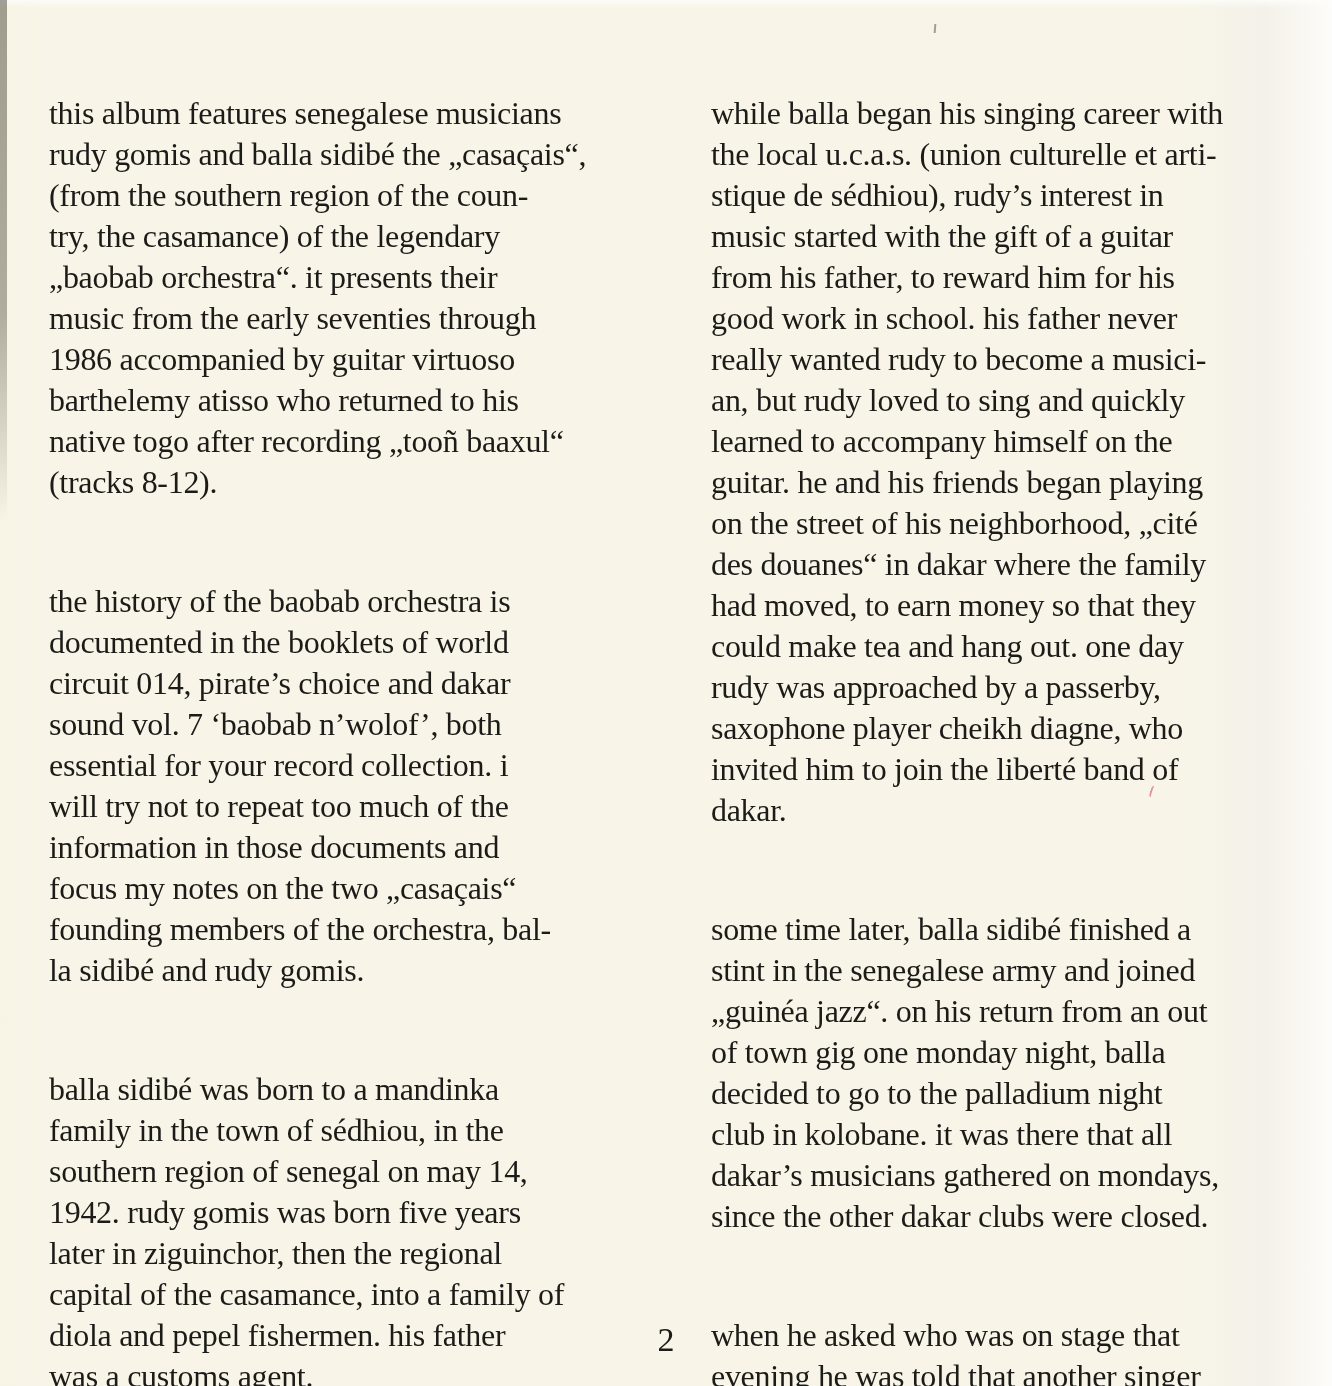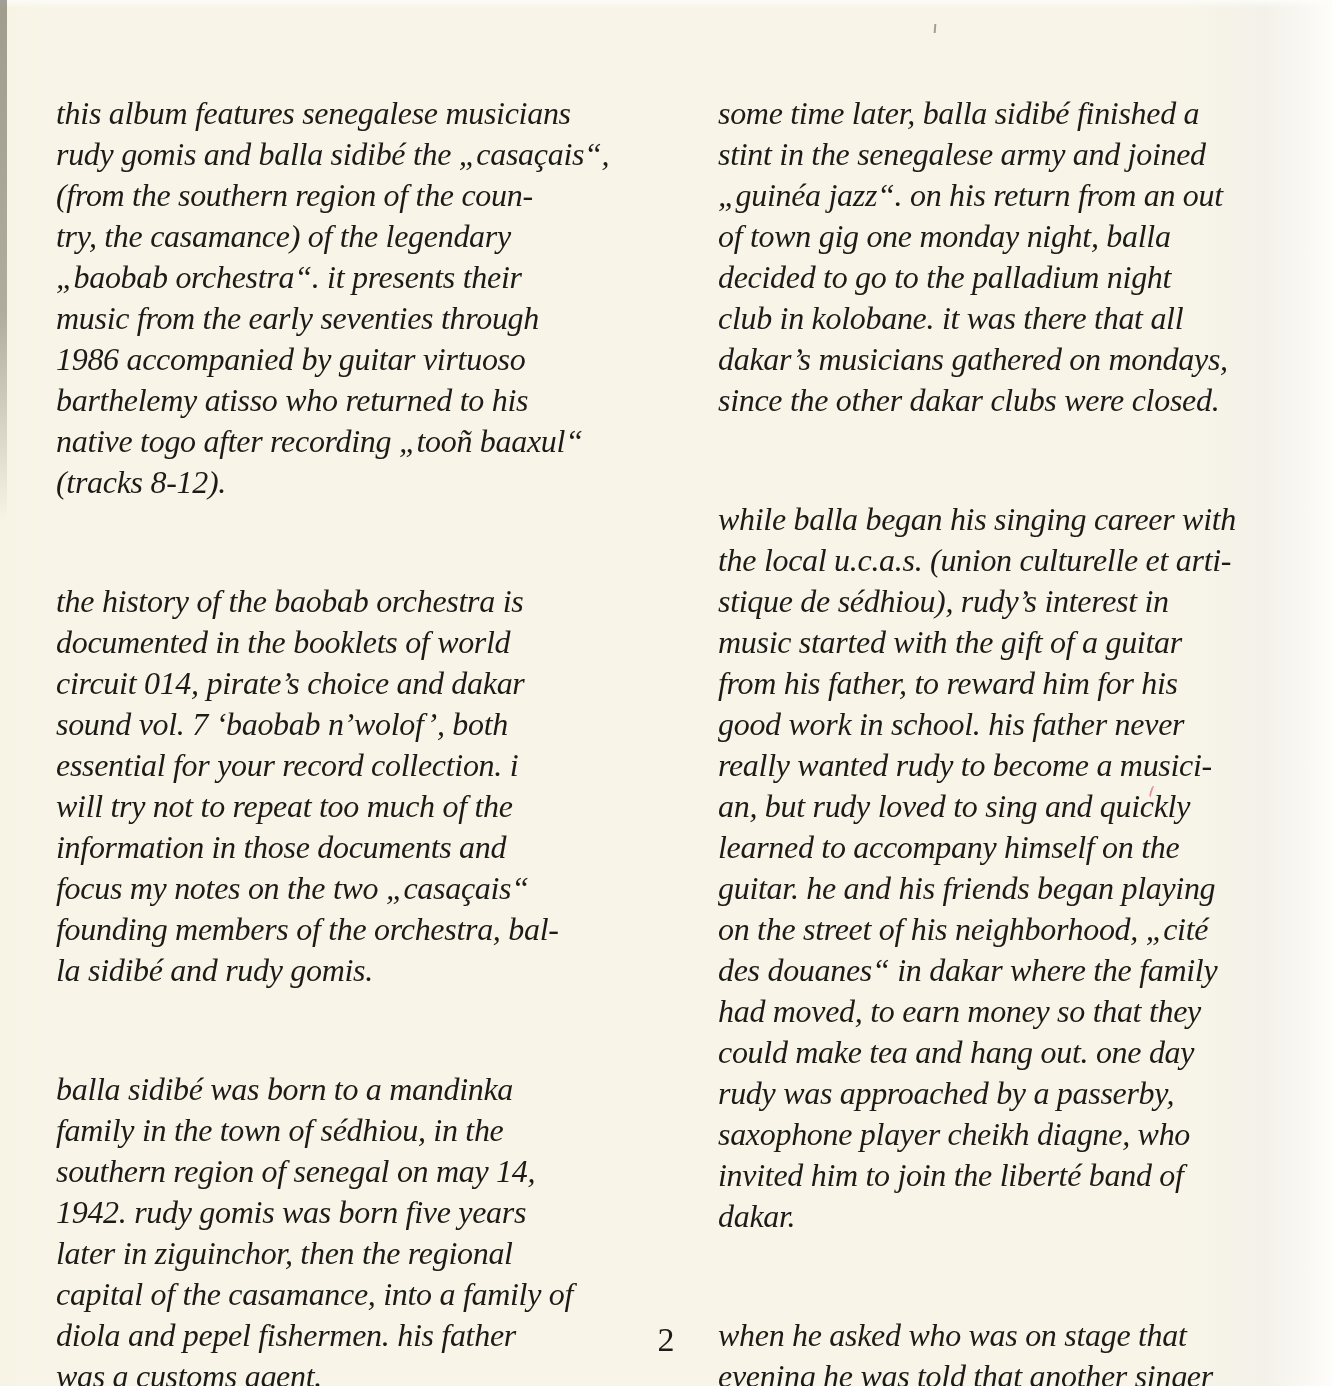--- a/index.html
+++ b/index.html
@@ -52,23 +52,22 @@
     top: 52px;
     color: #1c1b18;
     font-size: 32px;
     line-height: 41px;
     letter-spacing: -0.3px;
     white-space: pre-line;
   }
   .col-left  { left: 44px;  width: 618px; }
   .col-right { left: 706px; width: 620px; }
   .para {
-    margin: 0 0 37px 12px;
+    margin: 0 0 37px 5px;
     white-space: pre-line;
-    font-style: italic;
   }
   .page-number {
     position: absolute;
     left: 0;
     top: 1320px;
     width: 1332px;
     text-align: center;
     color: #1c1b18;
     font-size: 34px;
     line-height: 40px;
@@ -124,46 +123,46 @@
 family in the town of sédhiou, in the
 southern region of senegal on may 14,
 1942. rudy gomis was born five years
 later in ziguinchor, then the regional
 capital of the casamance, into a family of
 diola and pepel fishermen. his father
 was a customs agent.</p>
   </div>
 
   <div class="col col-right">
-    <p class="para">some time later, balla sidibé finished a
-stint in the senegalese army and joined
-„guinéa jazz“. on his return from an out
-of town gig one monday night, balla
-decided to go to the palladium night
-club in kolobane. it was there that all
-dakar’s musicians gathered on mondays,
-since the other dakar clubs were closed.</p>
     <p class="para">while balla began his singing career with
 the local u.c.a.s. (union culturelle et arti-
 stique de sédhiou), rudy’s interest in
 music started with the gift of a guitar
 from his father, to reward him for his
 good work in school. his father never
 really wanted rudy to become a musici-
 an, but rudy loved to sing and quickly
 learned to accompany himself on the
 guitar. he and his friends began playing
 on the street of his neighborhood, „cité
 des douanes“ in dakar where the family
 had moved, to earn money so that they
 could make tea and hang out. one day
 rudy was approached by a passerby,
 saxophone player cheikh diagne, who
 invited him to join the liberté band of
 dakar.</p>
+    <p class="para">some time later, balla sidibé finished a
+stint in the senegalese army and joined
+„guinéa jazz“. on his return from an out
+of town gig one monday night, balla
+decided to go to the palladium night
+club in kolobane. it was there that all
+dakar’s musicians gathered on mondays,
+since the other dakar clubs were closed.</p>
     <p class="para">when he asked who was on stage that
 evening he was told that another singer
 from the casamance by the name of rudy
 gomis was playing with the palladium</p>
   </div>
 
   <div class="page-number">2</div>
 
   <div class="speck speck-tick"></div>
   <div class="speck speck-pink"></div>

